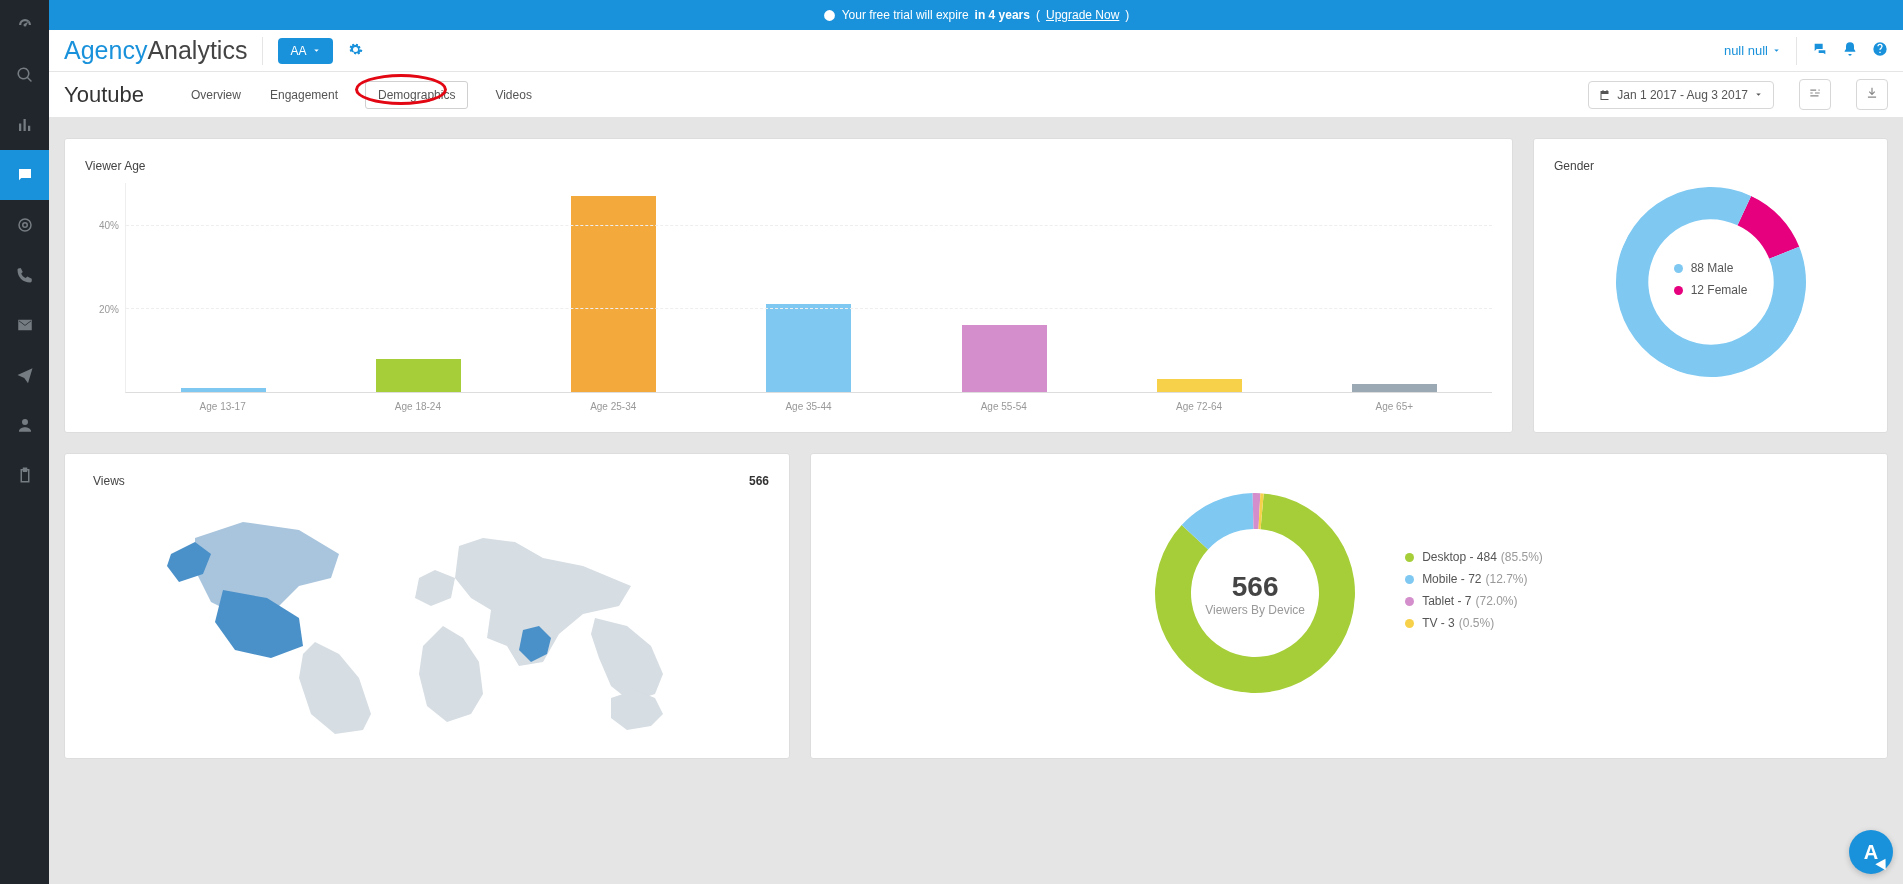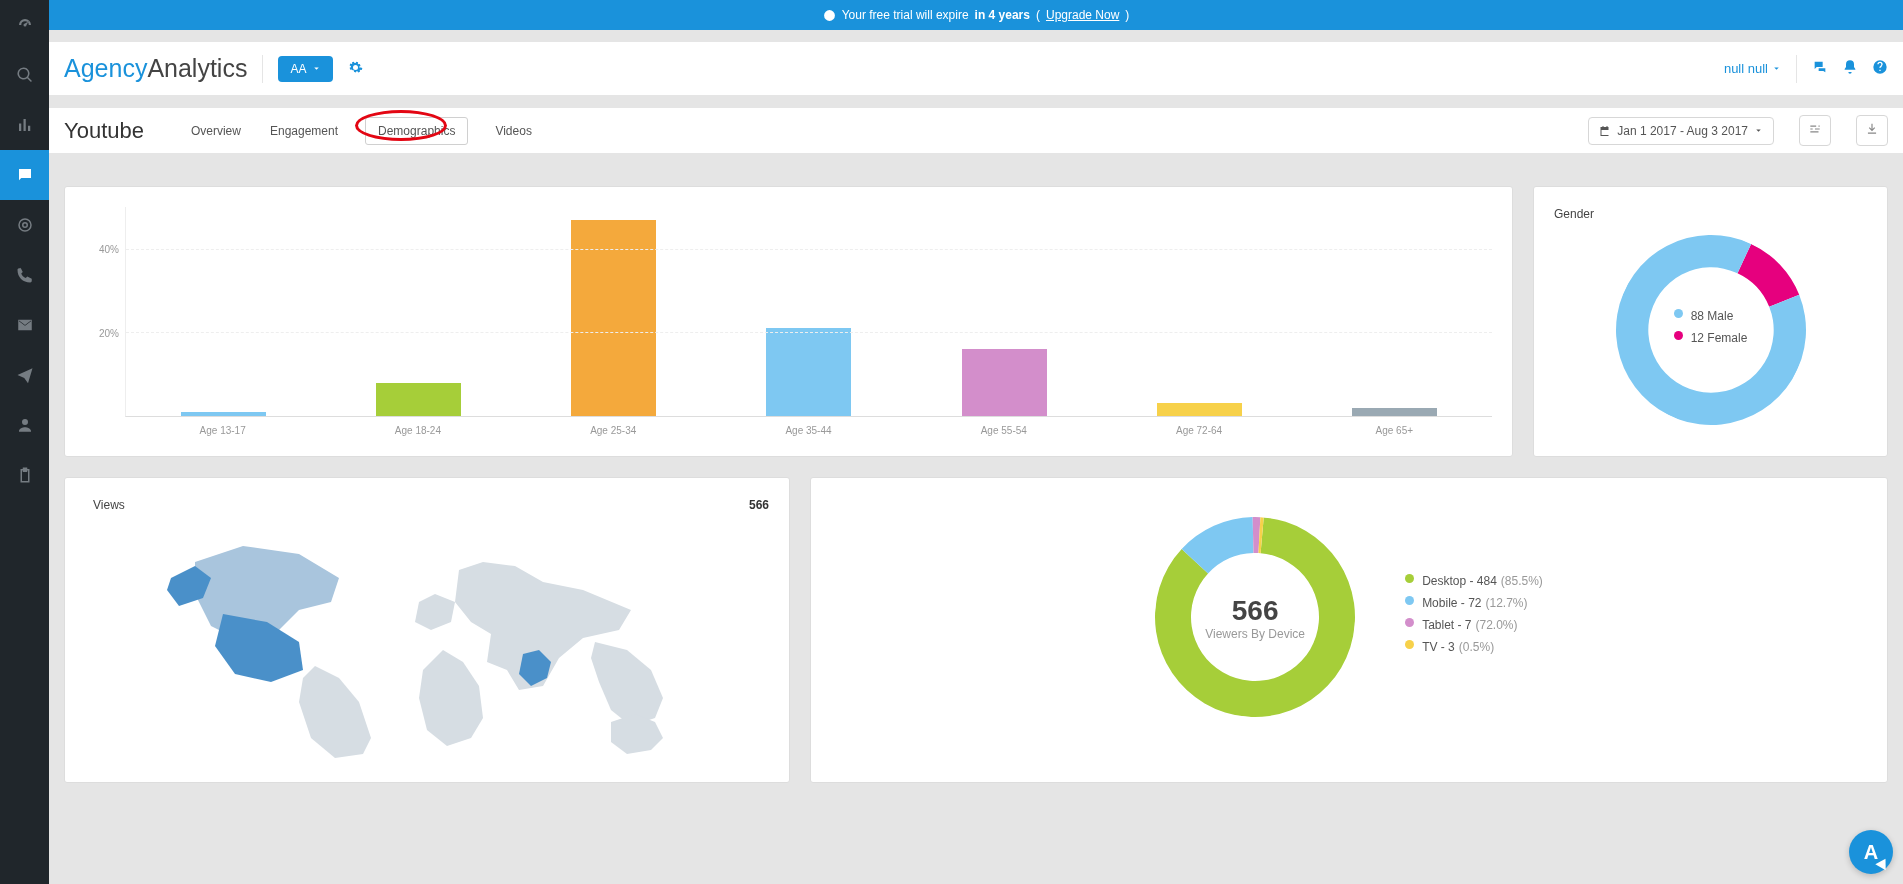--- a/index.html
+++ b/index.html
@@ -6,28 +6,28 @@
   html, body { height: 100%; font-family: "Helvetica Neue", Arial, sans-serif; font-size: 13px; color: #555; background: #e5e5e5; }
   body { display: flex; }
 
   
   .sidebar { width: 49px; background: #20262b; display: flex; flex-direction: column; align-items: center; padding-top: 0; }
   .side-item { width: 49px; height: 50px; display: flex; align-items: center; justify-content: center; color: #757c82; cursor: pointer; }
   .side-item.active { background: #1a92db; color: #fff; }
   .side-item svg { width: 18px; height: 18px; }
 
   
-  .rightcol { flex: 1; display: flex; flex-direction: column; min-width: 0; gap: 12px; }
+  .rightcol { flex: 1; display: flex; flex-direction: column; min-width: 0; }
 
   .trialbar { background: #1a92db; color: #fff; height: 30px; display: flex; align-items: center; justify-content: center; font-size: 12px; gap: 6px; }
   .trialbar a { color: #fff; text-decoration: underline; cursor: pointer; }
   .trialbar .bold { font-weight: 600; }
   .trialbar svg { width: 13px; height: 13px; }
 
-  .topbar { background: #fff; height: 54px; border-bottom: 1px solid #e5e5e5; display: flex; align-items: center; padding: 8px 15px; gap: 15px; }
+  .topbar { background: #fff; height: 42px; border-bottom: 1px solid #e5e5e5; display: flex; align-items: center; padding: 8px 15px; gap: 15px; }
   .brand { font-size: 25px; font-weight: 300; display: flex; }
   .brand .b1 { color: #1a92db; }
   .brand .b2 { color: #444; font-weight: 400; }
   .vdiv { width: 1px; height: 28px; background: #e5e5e5; }
   .aa-btn { background: #1a92db; color: #fff; border-radius: 4px; padding: 6px 12px; display: flex; align-items: center; gap: 6px; font-size: 12px; cursor: pointer; }
   .gear-btn { color: #1a92db; cursor: pointer; }
   .gear-btn svg { width: 15px; height: 15px; }
   .topbar .spacer { flex: 1; }
   .user-null { color: #1a92db; font-size: 13px; cursor: pointer; display: flex; align-items: center; gap: 4px; }
   .top-icons { display: flex; align-items: center; gap: 14px; }
@@ -65,21 +65,21 @@
   .bar-slot { flex: 1; display: flex; justify-content: center; align-items: flex-end; height: 100%; }
   .bar { width: 78%; max-width: 85px; }
   .x-axis { display: flex; margin-left: 40px; margin-top: 8px; font-size: 10px; color: #999; }
   .x-axis .xl { flex: 1; text-align: center; }
 
   
   .donut-wrap { display: flex; align-items: center; justify-content: center; height: 200px; }
   .donut { position: relative; }
   .donut .center { position: absolute; inset: 0; display: flex; flex-direction: column; align-items: center; justify-content: center; }
   .legend { font-size: 12px; color: #555; }
-  .legend .li { display: flex; align-items: flex-start; margin-bottom: 8px; }
+  .legend .li { display: flex; align-items: center; margin-bottom: 8px; }
   .legend .sw { width: 9px; height: 9px; border-radius: 50%; margin-right: 8px; }
   .legend .muted { color: #999; margin-left: 4px; }
 
   
   .card-2a .card-title { display: flex; justify-content: space-between; margin-left: 8px; }
   .mapwrap { height: 240px; display: flex; align-items: center; justify-content: center; color: #c8cfd6; overflow: hidden; }
   .mapwrap svg { width: 100%; height: 100%; }
 
   
   .device-flex { display: flex; align-items: center; gap: 50px; height: 240px; justify-content: center; }
@@ -222,20 +222,21 @@
         </svg></div>
     <div class="sq-btn"><svg viewBox="0 0 24 24" fill="currentColor">
           <path d="M11 3h2v9l3-3 1.4 1.4L12 16l-5.4-5.6L8 9l3 3V3zM5 18h14v2H5v-2z"></path>
         </svg></div>
   </div>
 
   <div class="content">
     <div class="row">
 
       <div class="card card-1a">
+        <div class="card-title">Viewer Age</div>
         <div class="barchart">
           <div class="y-axis" id="age-y">
               <div class="yt" style="top: 60%;">20%</div>
               <div class="yt" style="top: 20%;">40%</div>
             </div>
           <div class="plot" id="age-plot">
             <div class="bars" id="age-bars">
                 <div class="bar-slot">
                   <div class="bar" style="height: 2%; background: rgb(126, 200, 242);"></div>
                 </div>

